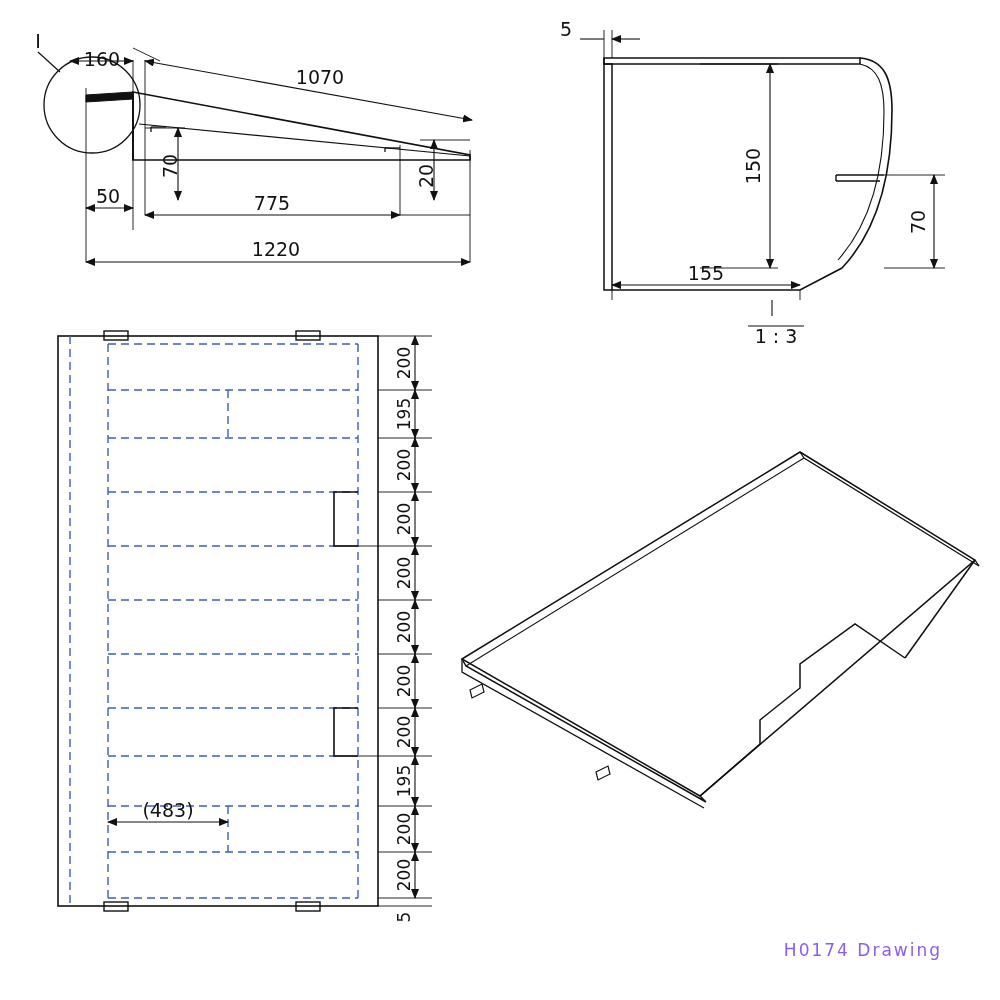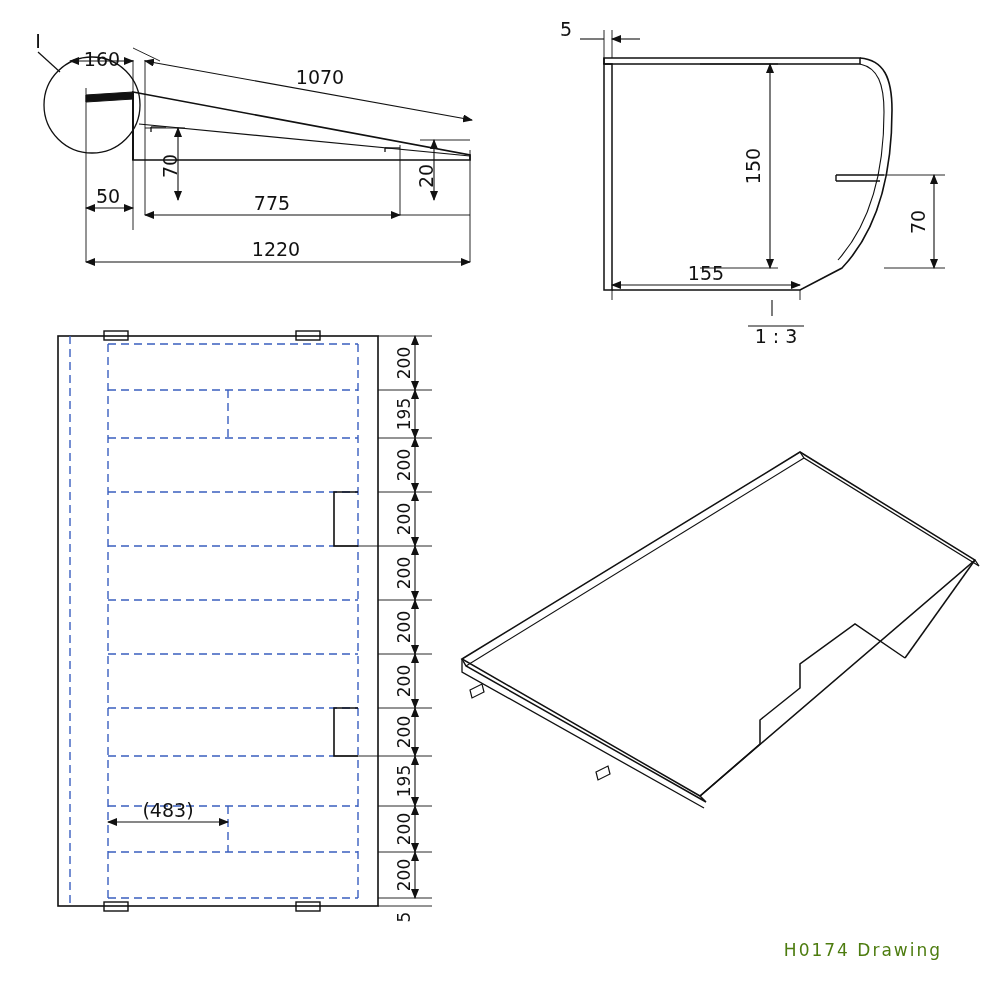--- a/index.html
+++ b/index.html
@@ -35,21 +35,21 @@
   .dimtxt.small {
     font-size: 17px;
   }
   .title-label {
     position: absolute;
     right: 58px;
     bottom: 40px;
     font-family: "DejaVu Sans", sans-serif;
     font-size: 17px;
     letter-spacing: 2px;
-    color: #4d7c0f;
+    color: #8b5cf6;
     white-space: nowrap;
   }
 </style>
 </head>
 <body>
 
 <div id="sheet">
 
   <svg viewBox="0 0 1000 1000">
 

